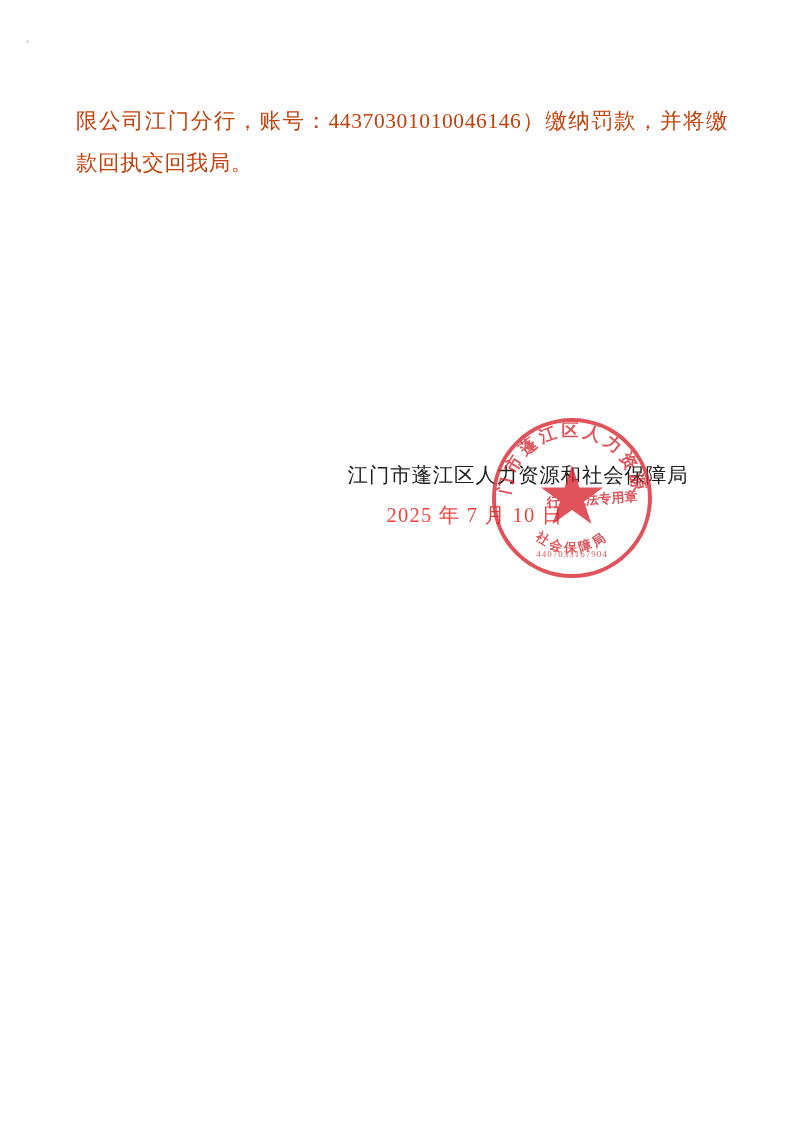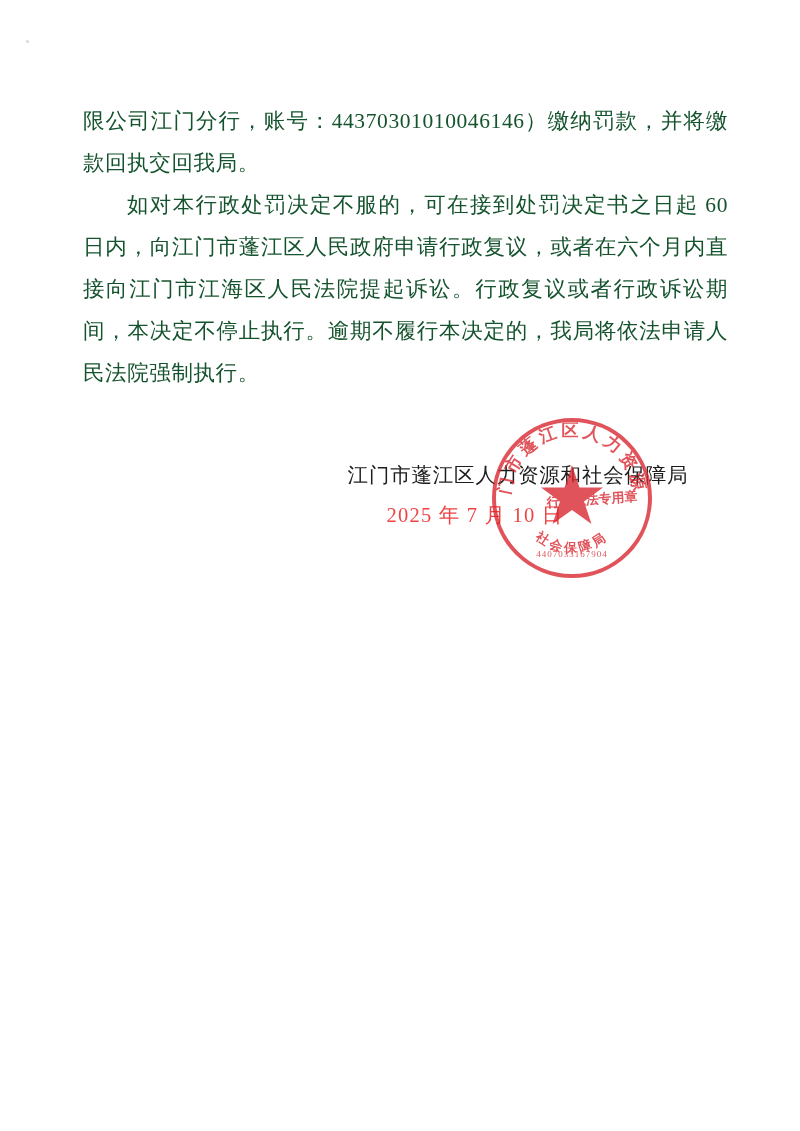--- a/index.html
+++ b/index.html
@@ -26,25 +26,25 @@
   }
   .doc-body {
     position: absolute;
     left: 72px;
     top: 100px;
     width: 656px;
   }
   .para {
     font-size: 21.5px;
     line-height: 42px;
-    color: #14532d;
+    color: #c2410c;
     letter-spacing: 0.6px;
     text-align: justify;
     text-justify: inter-ideograph;
-    margin: 0 0 0 11px;
+    margin: 0 0 0 4px;
     font-family: "Liberation Serif", "DejaVu Serif", serif;
   }
   .para.indent {
     text-indent: 44px;
   }
   .signature-block {
     position: absolute;
     right: 72px;
     top: 455px;
     width: 420px;
@@ -99,21 +99,20 @@
 </style>
 </head>
 <body>
 
 <div class="page">
 
   <div class="speck" style="left:26px; top:40px;"></div>
 
   <div class="doc-body">
     <p class="para">限公司江门分行，账号：44370301010046146）缴纳罚款，并将缴款回执交回我局。</p>
-    <p class="para indent">如对本行政处罚决定不服的，可在接到处罚决定书之日起 60 日内，向江门市蓬江区人民政府申请行政复议，或者在六个月内直接向江门市江海区人民法院提起诉讼。行政复议或者行政诉讼期间，本决定不停止执行。逾期不履行本决定的，我局将依法申请人民法院强制执行。</p>
   </div>
 
   <div class="signature-block">
     <div class="sig-line">江门市蓬江区人力资源和社会保障局</div>
     <div class="sig-date">2025 年 7 月 10 日</div>
   </div>
 
   <div class="seal">
     <svg width="166" height="166" viewBox="0 0 166 166" xmlns="http://www.w3.org/2000/svg">
       <circle cx="83" cy="83" r="78" fill="none" stroke="#d8242c" stroke-width="4"></circle>

